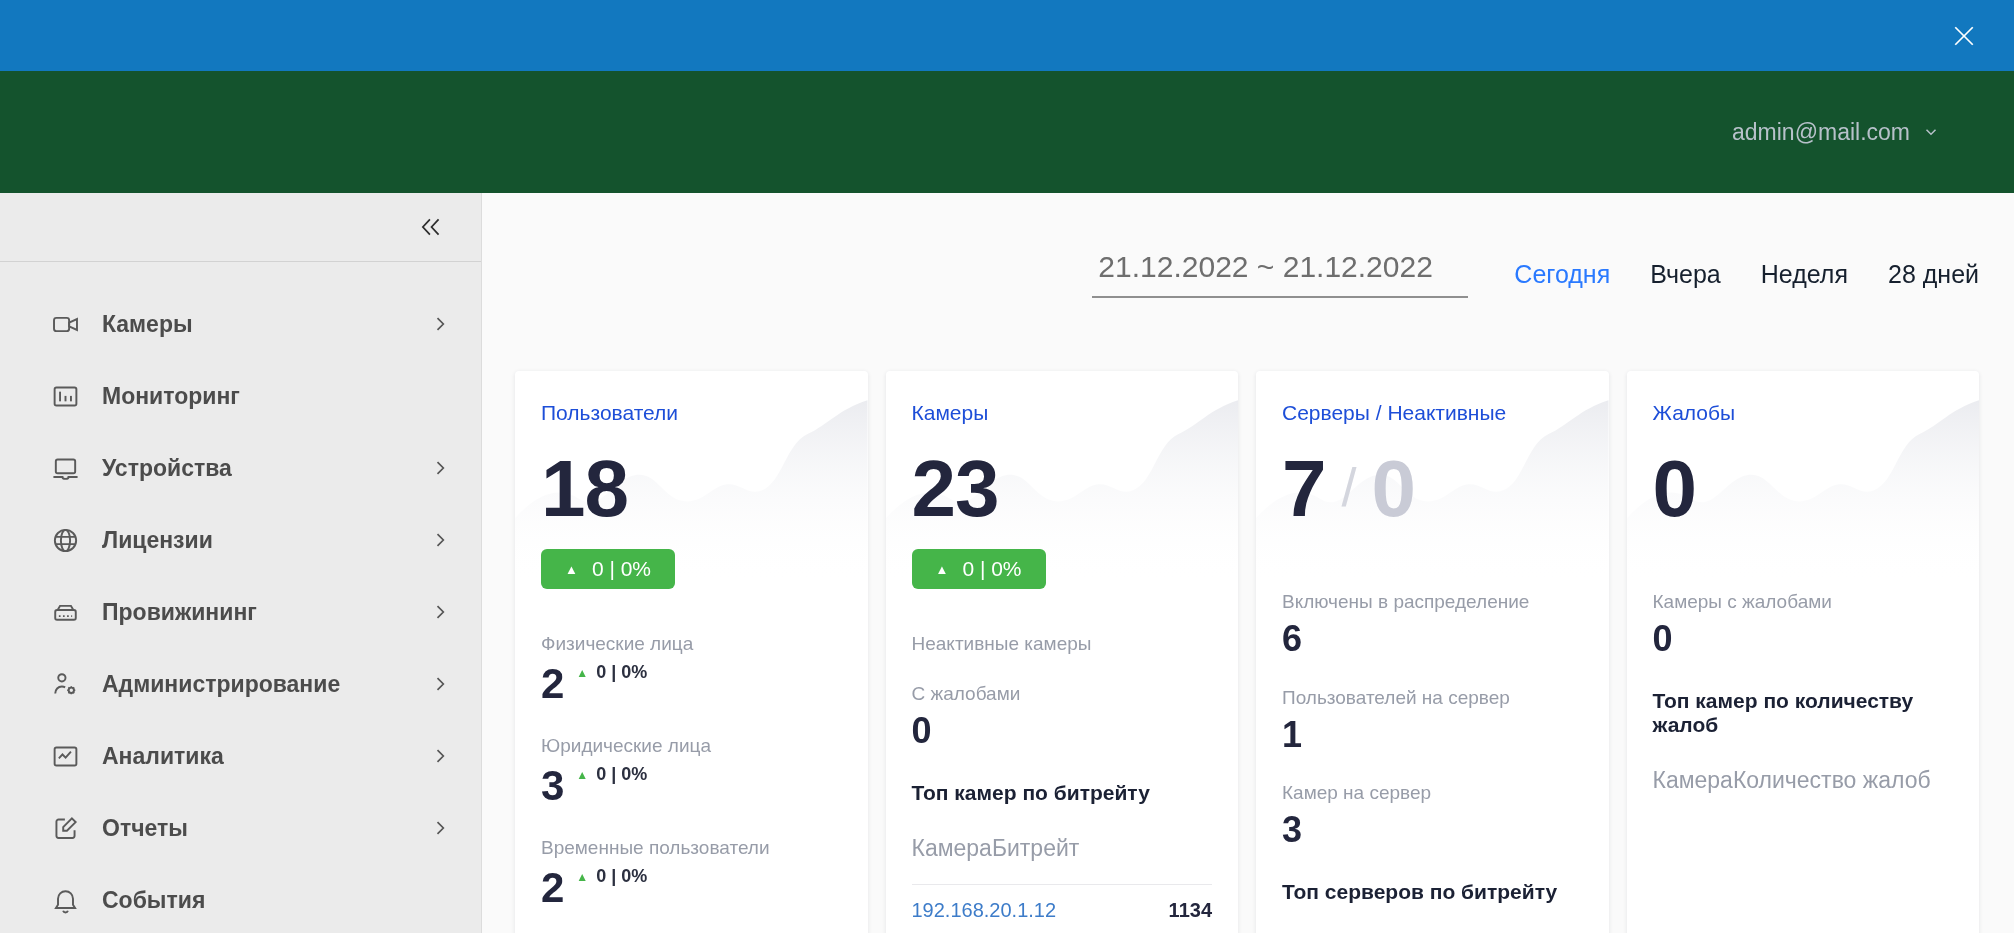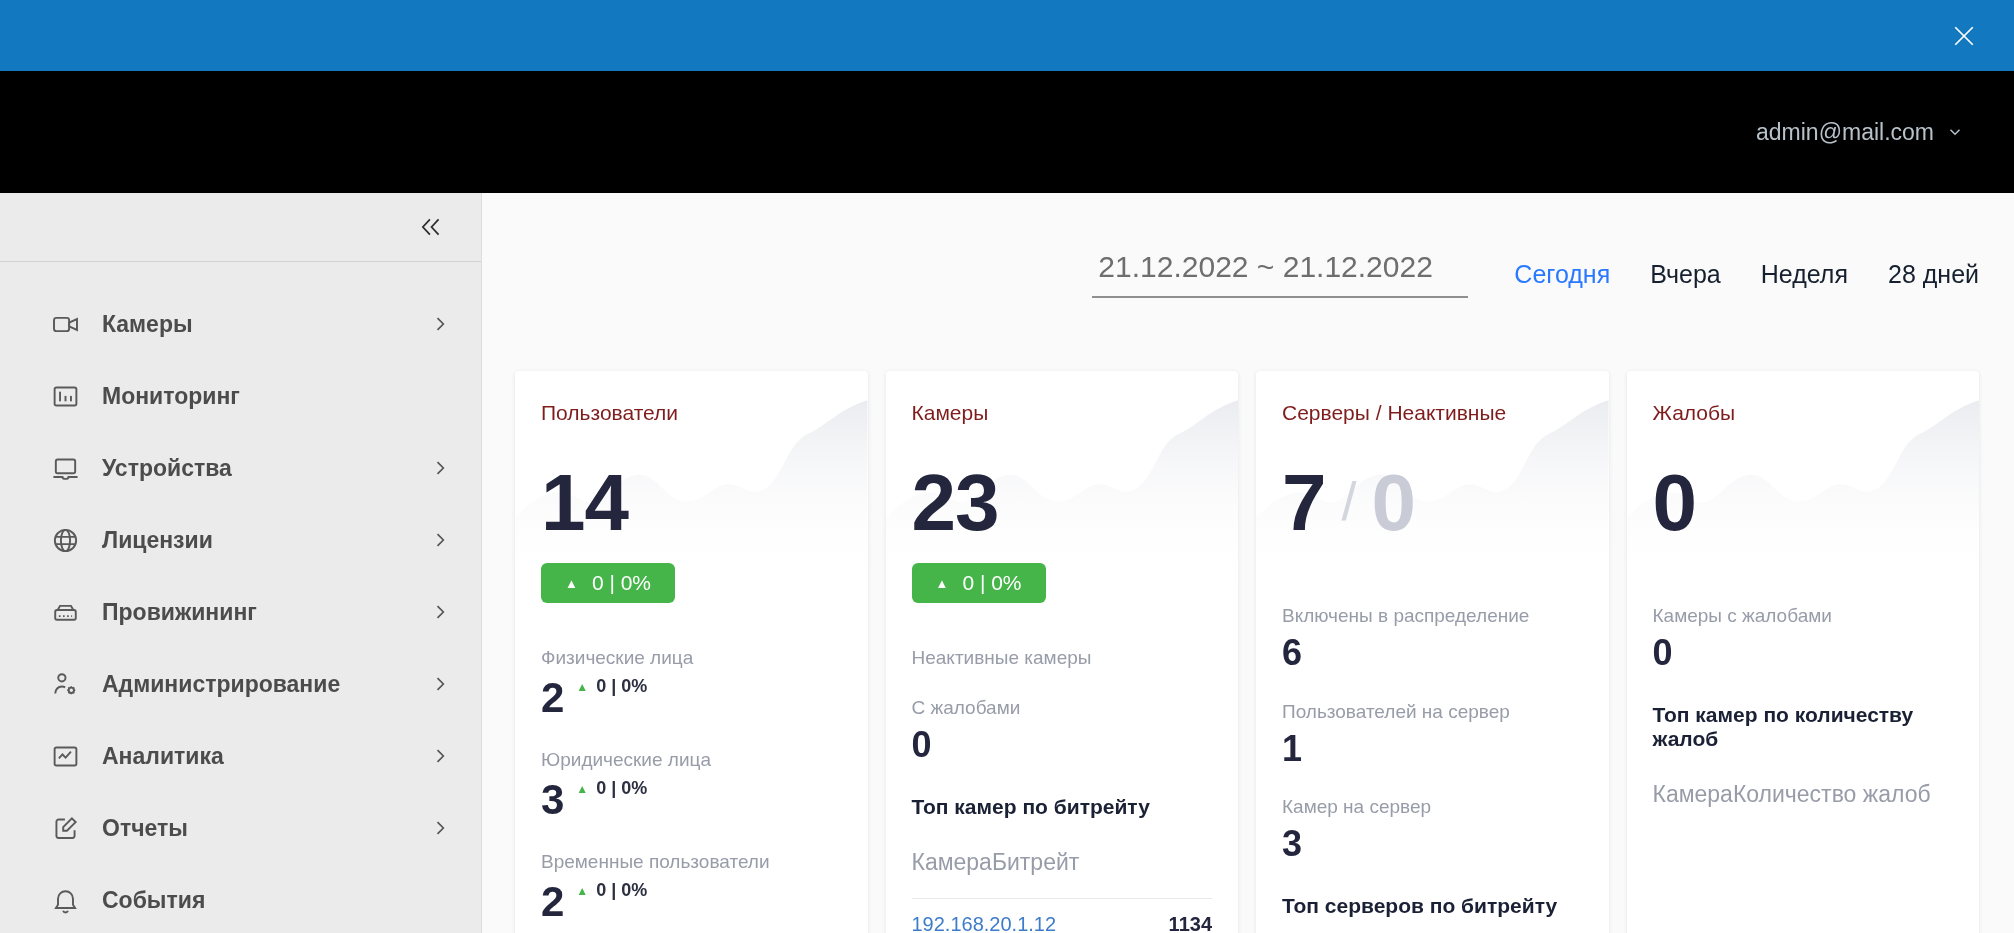--- a/index.html
+++ b/index.html
@@ -5,21 +5,21 @@
   * { margin:0; padding:0; box-sizing:border-box; }
   html,body { font-family:"Liberation Sans","DejaVu Sans",sans-serif; }
   .page { width:2014px; height:933px; overflow:hidden; background:#fafafa; display:flex; flex-direction:column; }
 
   
   .banner { height:71px; flex:0 0 71px; background:#1278bf; color:#ffffff; display:flex; align-items:center; justify-content:center; position:relative; font-size:21px; }
   .banner-inner { display:flex; align-items:center; gap:14px; }
   .banner .close { position:absolute; right:28px; top:50%; transform:translateY(-50%); width:44px; height:44px; display:flex; align-items:center; justify-content:center; cursor:pointer; }
 
   
-  .app-header { height:122px; flex:0 0 122px; background:#000000; display:flex; align-items:center; justify-content:flex-end; padding-right:50px; }
+  .app-header { height:122px; flex:0 0 122px; background:#14532d; display:flex; align-items:center; justify-content:flex-end; padding-right:74px; }
   .user-menu { display:flex; align-items:center; gap:12px; color:#b7c1ca; font-size:23px; font-weight:500; cursor:pointer; }
 
   
   .body-row { flex:1 1 auto; display:flex; min-height:0; }
 
   
   .sidebar { width:482px; flex:0 0 482px; background:#ebebeb; border-right:1px solid #dcdcdc; }
   .sidebar-top { height:69px; display:flex; align-items:center; justify-content:flex-end; padding-right:30px; border-bottom:1px solid #d2d2d2; }
   .collapse-btn { width:40px; height:40px; display:flex; align-items:center; justify-content:center; cursor:pointer; }
   .nav { padding-top:26px; }
@@ -34,21 +34,21 @@
   .date-range { width:376px; font-size:30px; color:#6e6e6e; padding:0 4px 12px 6px; border-bottom:2px solid #8f8f8f; cursor:text; white-space:nowrap; }
   .range-tabs { display:flex; align-items:flex-start; gap:40px; }
   .range-tab { font-size:25px; font-weight:500; color:#16202e; cursor:pointer; white-space:nowrap; }
   .range-tab.active { color:#2979ff; }
 
   
   .cards { display:flex; gap:18px; margin-top:73px; align-items:stretch; }
   .card { flex:1 1 0; background:#ffffff; border-radius:4px; box-shadow:0 1px 4px rgba(30,35,60,.10); position:relative; overflow:hidden; padding:30px 26px; height:720px; }
   .wave { position:absolute; left:0; right:0; top:22px; height:190px; width:100%; pointer-events:none; }
   .card > .content { position:relative; }
-  .card-title { font-size:21px; font-weight:500; color:#7f1d1d; margin-bottom:28px; }
+  .card-title { font-size:21px; font-weight:500; color:#1d4ed8; margin-bottom:14px; }
   .big-number { font-size:80px; font-weight:700; color:#23263d; line-height:1.25; letter-spacing:-1px; }
   .big-number .sep { font-size:54px; font-weight:400; color:#d4d6de; margin:0 16px; vertical-align:10px; }
   .big-number .secondary { color:#c9cbd6; }
   .badge { display:inline-flex; align-items:center; gap:14px; background:#45b549; color:#ffffff; border-radius:6px; padding:8px 24px; font-size:21px; font-weight:500; margin-top:10px; }
   .badge .tri { font-size:13px; line-height:1; }
 
   .metrics { margin-top:44px; }
   .metrics.tall { margin-top:52px; }
   .metric { margin-bottom:28px; }
   .metric-label { font-size:19px; color:#979ca8; margin-bottom:6px; }
@@ -256,21 +256,21 @@
             <defs>
                 <linearGradient id="wgA" x1="0" y1="0" x2="0" y2="1">
               <stop offset="0" stop-color="#ebecf0"></stop>
                   <stop offset="1" stop-color="#ffffff" stop-opacity="0"></stop>
             </linearGradient>
               </defs>
             <path fill="url(#wgA)" d="M0 122 C 22 98 44 90 64 103 C 86 117 98 84 120 80 C 141 76 148 101 167 105 C 186 109 197 91 211 89 C 226 87 233 100 247 95 C 268 87 271 50 293 40 C 313 31 324 16 353 7 L 353 185 L 0 185 Z"></path>
           </svg>
           <div class="content">
             <div class="card-title">Пользователи</div>
-            <div class="big-number">14</div>
+            <div class="big-number">18</div>
             <div class="badge">
               <span class="tri">▲</span>
               <span>0 | 0%</span>
             </div>
             <div class="metrics">
               <div class="metric">
                 <div class="metric-label">Физические лица</div>
                 <div class="metric-value" style="font-size:42px;">
                   <span>2</span>
                   <span class="metric-trend">

